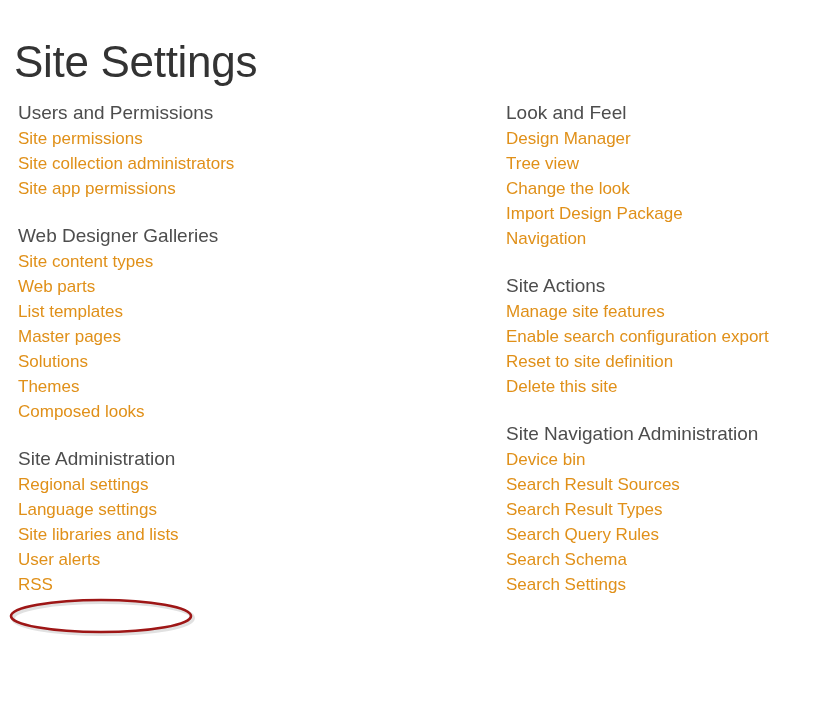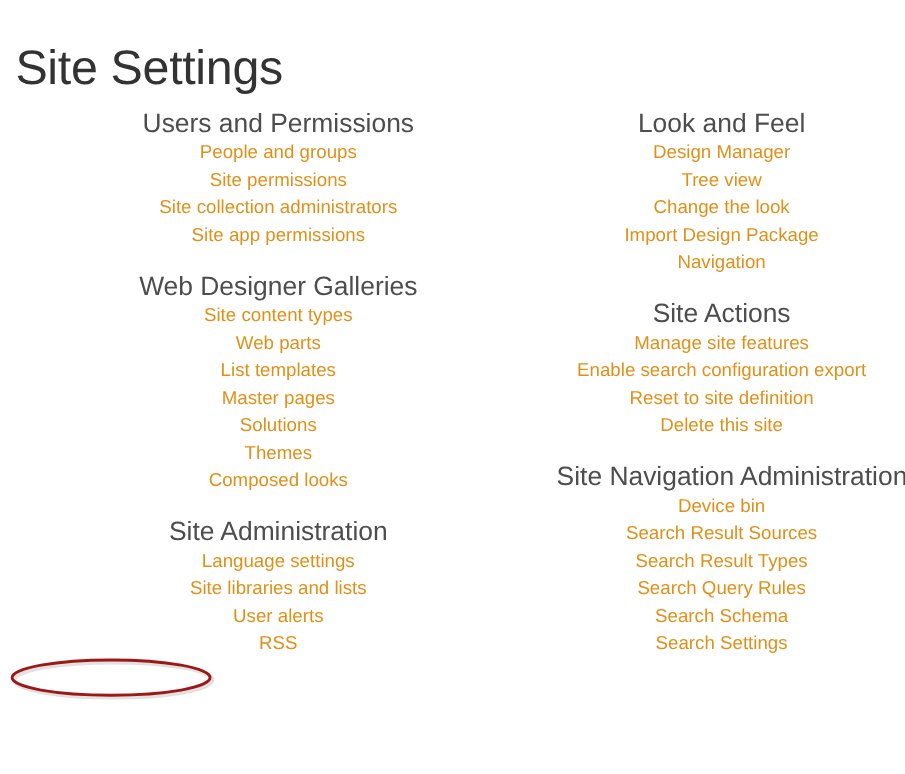--- a/index.html
+++ b/index.html
@@ -12,21 +12,20 @@
     height: 704px;
     font-family: "Liberation Sans", sans-serif;
     overflow: hidden;
     position: relative;
   }
 
   .page {
     position: relative;
     width: 823px;
     height: 538px;
-    text-align: center;
   }
 
   .page-title {
     position: absolute;
     left: 14px;
     top: 2px;
     font-size: 44px;
     font-weight: 300;
     color: #333333;
     letter-spacing: -0.3px;
@@ -45,21 +44,21 @@
     position: absolute;
     top: 0;
   }
   .column-left  { left: 18px;  width: 470px; }
   .column-right { left: 506px; width: 300px; }
 
   .section { margin-bottom: 0; }
   .section + .section { margin-top: 22px; }
 
   .section-heading {
-    font-size: 24px;
+    font-size: 19px;
     font-weight: 400;
     color: #4d4d4d;
     line-height: 25px;
     margin: 0 0 1px 0;
     white-space: nowrap;
   }
 
   .link-list {
     list-style: none;
     margin: 0;
@@ -99,41 +98,41 @@
 
 <div class="page">
 
   <h1 class="page-title">Site Settings</h1>
 
   <div class="columns">
     <div class="column column-left" id="col-left">
         <div class="section">
           <div class="section-heading">Users and Permissions</div>
           <ul class="link-list">
-            <li class="link-item"><a class="link" href="#">People and groups</a></li>
             <li class="link-item"><a class="link" href="#">Site permissions</a></li>
             <li class="link-item"><a class="link" href="#">Site collection administrators</a></li>
             <li class="link-item"><a class="link" href="#">Site app permissions</a></li>
           </ul>
         </div>
         <div class="section">
           <div class="section-heading">Web Designer Galleries</div>
           <ul class="link-list">
             <li class="link-item"><a class="link" href="#">Site content types</a></li>
             <li class="link-item"><a class="link" href="#">Web parts</a></li>
             <li class="link-item"><a class="link" href="#">List templates</a></li>
             <li class="link-item"><a class="link" href="#">Master pages</a></li>
             <li class="link-item"><a class="link" href="#">Solutions</a></li>
             <li class="link-item"><a class="link" href="#">Themes</a></li>
             <li class="link-item"><a class="link" href="#">Composed looks</a></li>
           </ul>
         </div>
         <div class="section">
           <div class="section-heading">Site Administration</div>
           <ul class="link-list">
+            <li class="link-item"><a class="link" href="#">Regional settings</a></li>
             <li class="link-item"><a class="link" href="#">Language settings</a></li>
             <li class="link-item"><a class="link" href="#">Site libraries and lists</a></li>
             <li class="link-item"><a class="link" href="#">User alerts</a></li>
             <li class="link-item"><a class="link" href="#">RSS</a></li>
           </ul>
         </div>
       </div>
     <div class="column column-right" id="col-right">
         <div class="section">
           <div class="section-heading">Look and Feel</div>

